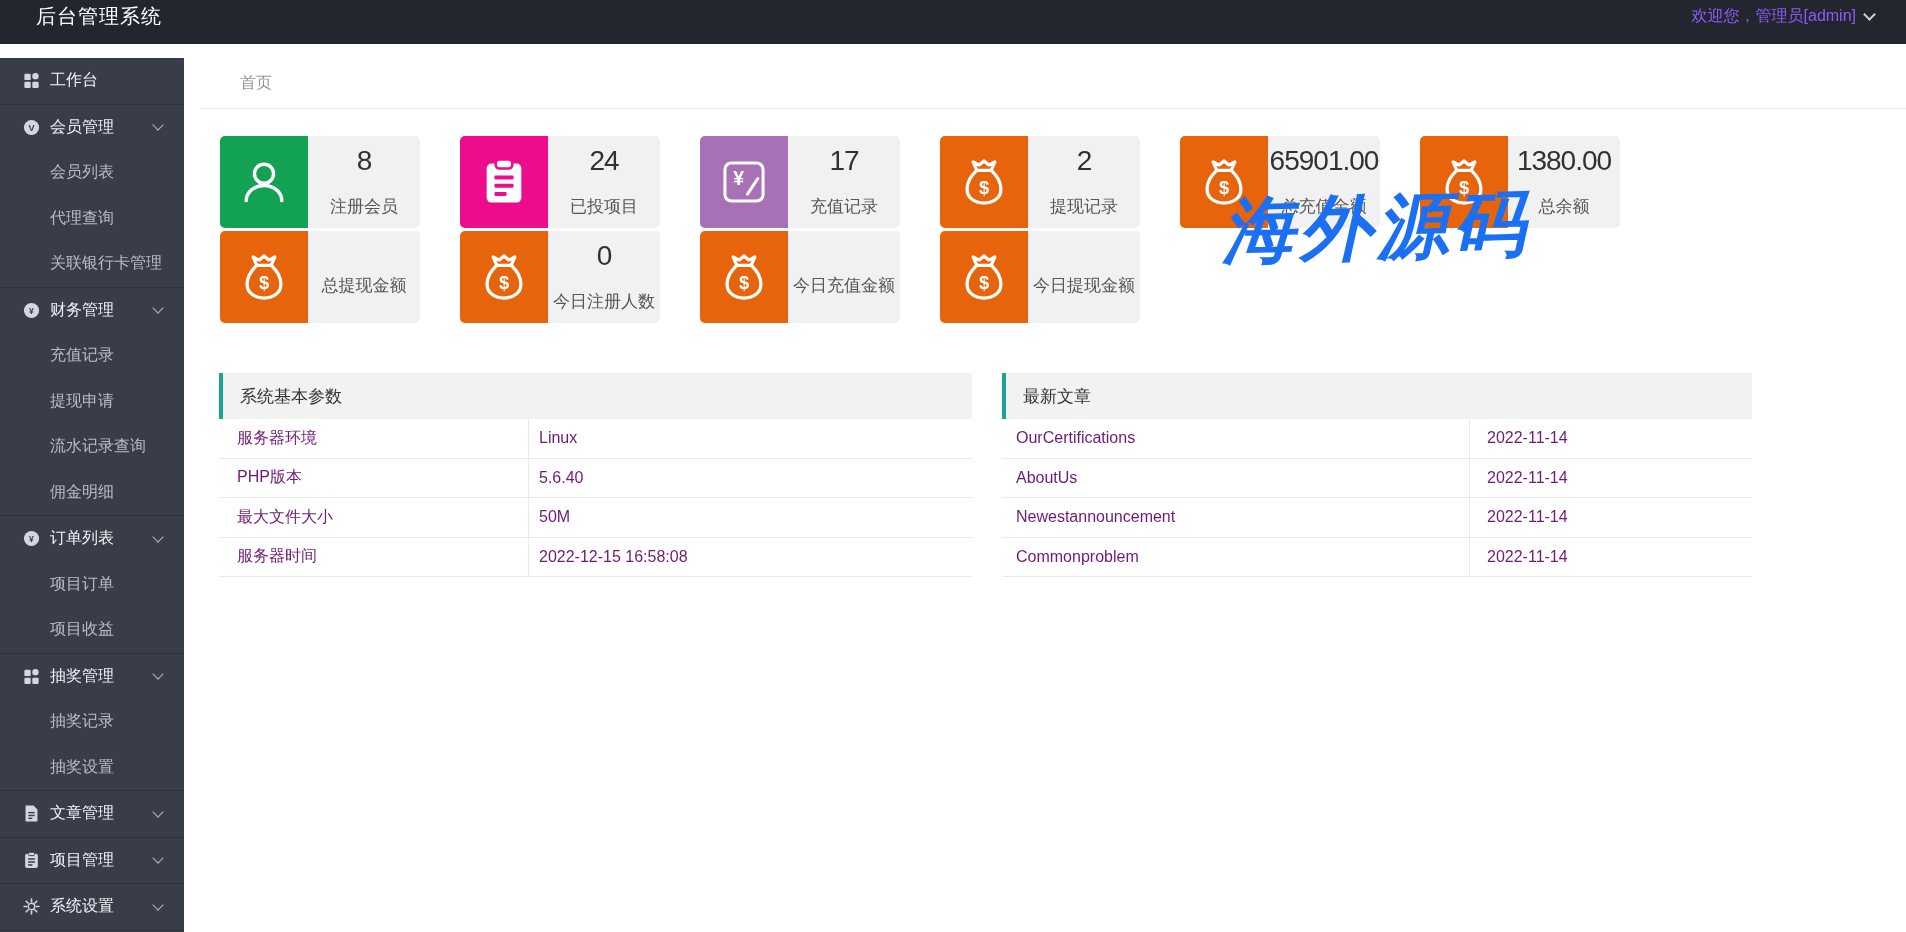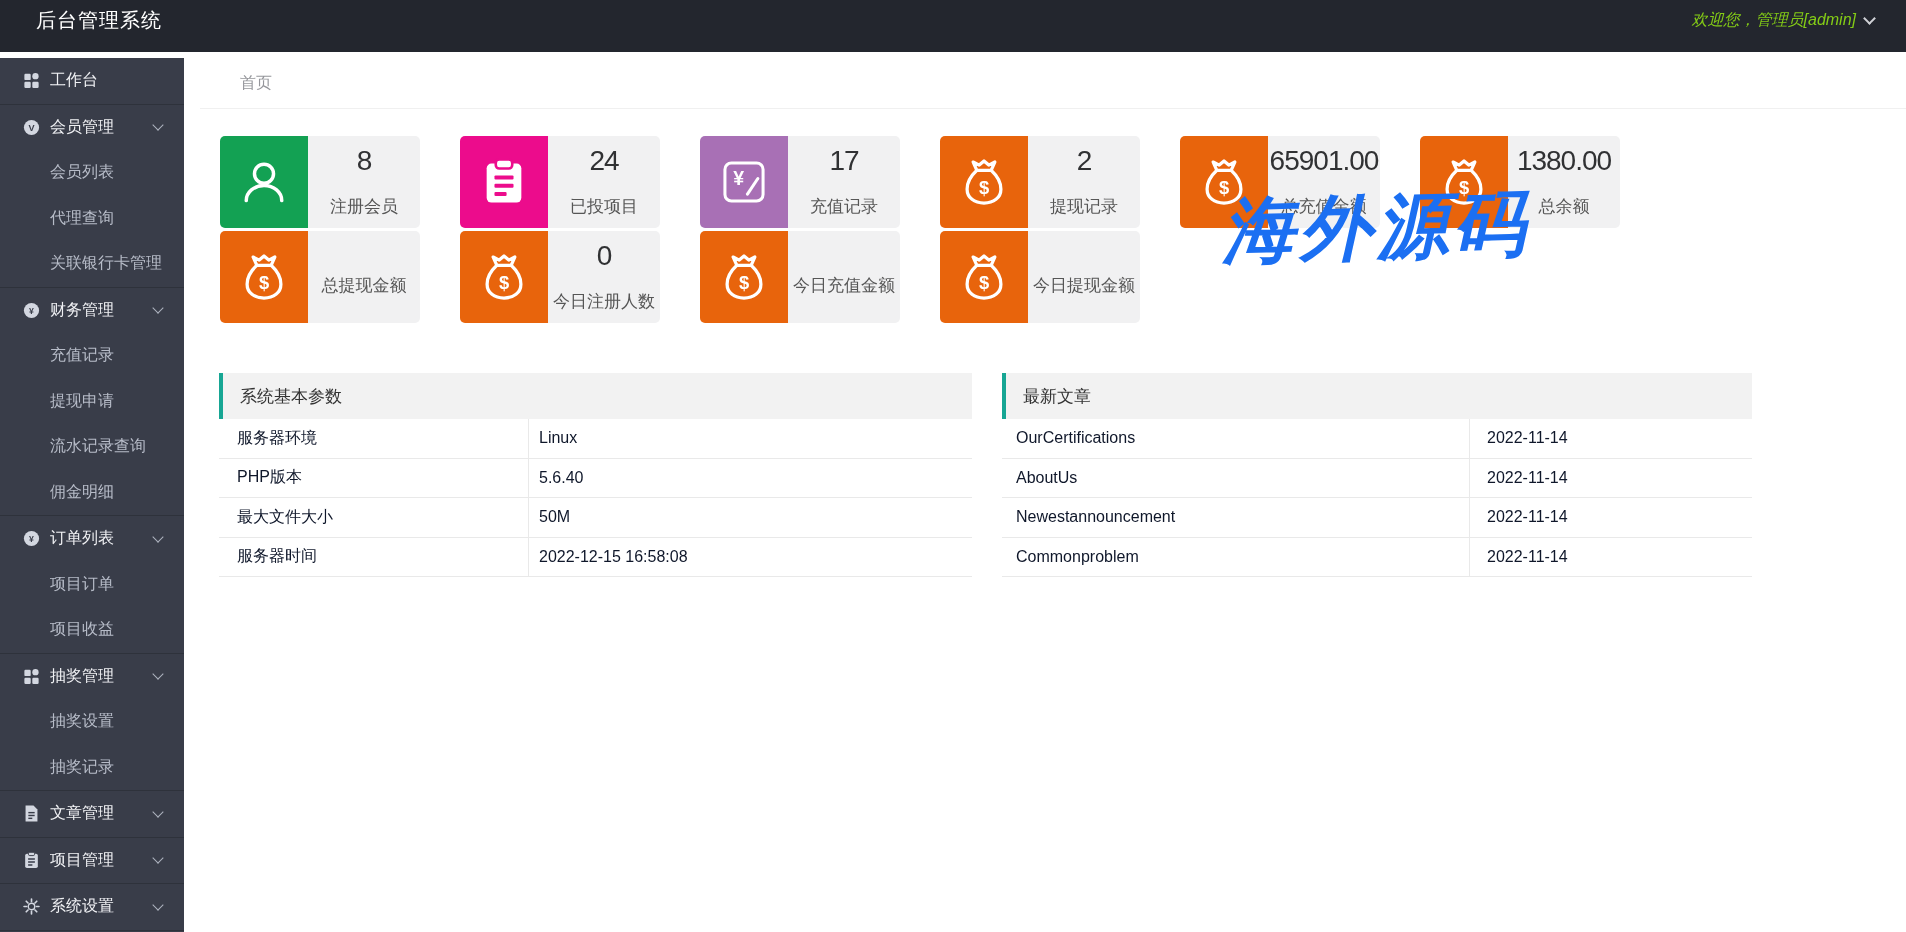--- a/index.html
+++ b/index.html
@@ -2,24 +2,24 @@
 <html><head>
 <meta charset="utf-8">
 <style>
   * { margin:0; padding:0; box-sizing:border-box; }
   html,body { width:1906px; height:932px; }
   body {
     font-family:"Liberation Sans","DejaVu Sans",sans-serif;
     background:#fff; position:relative; overflow:hidden;
   }
   
-  .header{ position:absolute; top:0; left:0; right:0; height:52px; background:#23262e;
+  .header{ position:absolute; top:0; left:0; right:0; height:44px; background:#23262e;
     display:flex; align-items:center; justify-content:space-between; padding:0 32px 12px 36px; z-index:10;}
   .header .title{ color:#ffffff; font-size:20px; letter-spacing:1px; }
-  .user-menu{ color:#84cc16; font-size:16px; display:flex; align-items:center; cursor:pointer;font-style:italic; }
+  .user-menu{ color:#8b5cf6; font-size:16px; display:flex; align-items:center; cursor:pointer; }
   .chev{ width:9px; height:9px; border-right:2px solid #cfd1d6; border-bottom:2px solid #cfd1d6;
     display:inline-block; transform:rotate(45deg); margin:-4px 0 0 9px; }
   
   .sidebar{ position:absolute; top:58px; left:0; bottom:0; width:184px; background:#393d49; overflow:hidden; z-index:5;}
   .side-section{ border-bottom:1px solid rgba(0,0,0,.18); }
   .side-item{ height:45.5px; display:flex; align-items:center; padding:0 22px; cursor:pointer;
     color:#f0f1f4; font-size:16px; }
   .side-item .s-icon{ width:19px; height:19px; margin-right:9px; display:inline-flex; color:#d3d7e0; flex:0 0 19px;}
   .side-item .s-icon svg{ width:19px; height:19px; }
   .side-item .s-label{ flex:1; white-space:nowrap; }
@@ -45,21 +45,21 @@
   .watermark{ position:absolute; left:1222px; top:180px; font-size:72px; font-weight:bold; font-style:italic;
     color:#1b6ff2; font-family:"DejaVu Serif","Liberation Serif",serif; letter-spacing:5px;
     transform:rotate(-1.5deg); z-index:8; pointer-events:none; white-space:nowrap; }
   
   .panels{ display:flex; gap:30px; padding:50px 0 0 19px; }
   .panel-sys{ width:753px; flex:0 0 753px; }
   .panel-art{ width:750px; flex:0 0 750px; }
   .panel-header{ height:46px; background:#f2f2f2; border-left:4px solid #17a694; display:flex;
     align-items:center; padding-left:17px; font-size:17px; color:#333; }
   .trow{ display:flex; align-items:stretch; height:39.5px; border-bottom:1px solid #e9e9e9; }
-  .tcell{ display:flex; align-items:center; font-size:16px; color:#0f172a; }
+  .tcell{ display:flex; align-items:center; font-size:16px; color:#701a75; }
   .tcell-k{ width:310px; flex:0 0 310px; padding-left:18px; border-right:1px solid #e9e9e9; }
   .tcell-v{ flex:1; padding-left:10px; }
   .tcell-n{ width:468px; flex:0 0 468px; padding-left:14px; border-right:1px solid #e9e9e9; }
   .tcell-d{ flex:1; padding-left:17px; }
 </style>
 </head>
 <body>
 
 <div class="header">
   <div class="title">后台管理系统</div>
@@ -154,24 +154,24 @@
               <rect x="3" y="3.5" width="8" height="8" rx="1.5"></rect>
               <rect x="3" y="13.5" width="8" height="8" rx="1.5"></rect>
               <rect x="13" y="13.5" width="8" height="8" rx="1.5"></rect>
               <circle cx="17" cy="6.5" r="4"></circle>
             </svg>
           </span>
           <span class="s-label">抽奖管理</span>
           <span class="s-chev"></span>
         </div>
         <div class="side-sub">
+          <span>抽奖记录</span>
+        </div>
+        <div class="side-sub">
           <span>抽奖设置</span>
-        </div>
-        <div class="side-sub">
-          <span>抽奖记录</span>
         </div>
       </div>
       <div class="side-section">
         <div class="side-item">
           <span class="s-icon">
             <svg viewBox="0 0 24 24">
               <path d="M4.5,2 h10 l5,5 v15 h-15 z" fill="currentColor"></path>
               <rect x="8" y="10" width="8" height="1.8" fill="#393d49"></rect>
               <rect x="8" y="13.6" width="8" height="1.8" fill="#393d49"></rect>
               <rect x="8" y="17.2" width="5" height="1.8" fill="#393d49"></rect>

